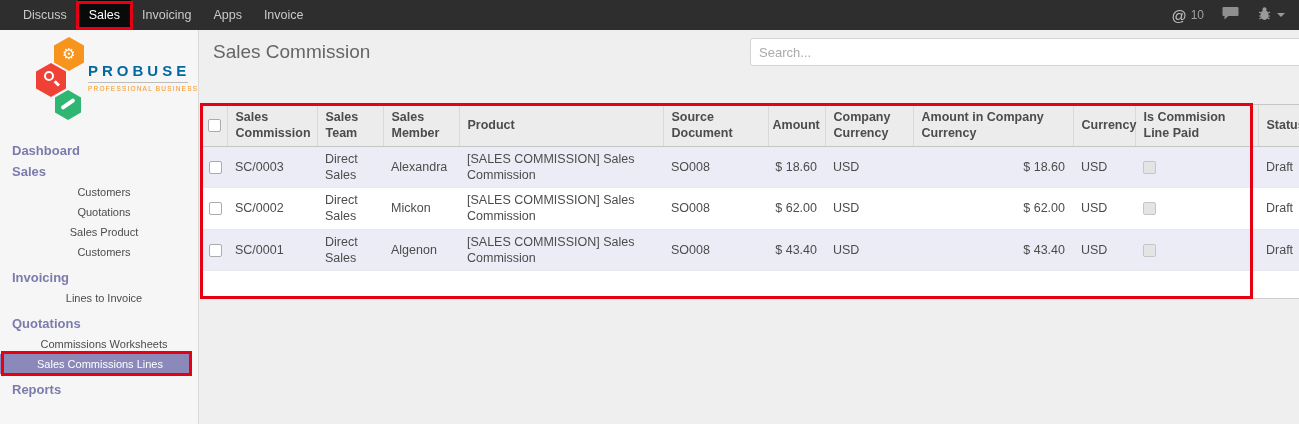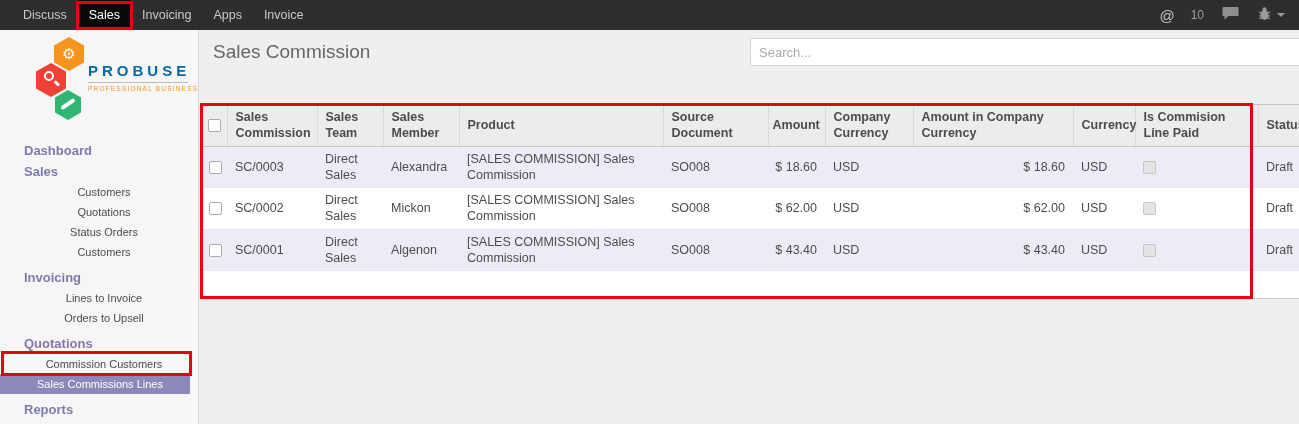--- a/index.html
+++ b/index.html
@@ -13,21 +13,21 @@
   
   .topbar { position:absolute; top:0; left:0; width:1299px; height:30px;
     background:#2e2e2e; display:flex; align-items:center; z-index:20; }
   .topbar-menus { display:flex; padding-left:12px; height:30px; }
   .menu-item { color:#c9c9c9; font-size:12.5px; line-height:30px; padding:0 11px; cursor:pointer; position:relative; }
   .menu-item.active { background:#0a0a0a; color:#fff; }
   .ann-inline { position:absolute; inset:1px -2px 0 -2px; border:3px solid #e60012; pointer-events:none; }
   .topbar-right { margin-left:auto; display:flex; align-items:center; padding-right:14px; }
   .tb-group { display:flex; align-items:center; margin-left:18px; color:#bdbdbd; }
   .at-glyph { font-size:15px; color:#c2c2c2; }
-  .mention-count { font-size:12px; color:#9f9f9f; margin-left:16px; }
+  .mention-count { font-size:12px; color:#9f9f9f; margin-left:4px; }
   .caret-down { width:0; height:0; border-left:4px solid transparent; border-right:4px solid transparent;
     border-top:4px solid #9a9a9a; display:inline-block; margin-left:5px; }
   .avatar { width:20px; height:20px; border-radius:50%; border:1px solid #6b6b6b; overflow:hidden;
     background:linear-gradient(180deg,#bfb6ae 0%,#e6d2bc 30%,#e6d2bc 62%,#3c3f4a 62%,#51323a 100%); }
   .user-label { font-size:12px; color:#cfcfcf; margin-left:7px; }
 
   
   .sidebar { position:absolute; top:30px; left:0; width:199px; height:394px;
     background:#f6f6f6; border-right:1px solid #d9d9d9; z-index:10; }
   .logo { position:relative; height:92px; }
@@ -41,21 +41,21 @@
   .mini-mag::after { content:""; position:absolute; left:8px; top:9px; width:6px; height:2.5px; background:#fff;
     transform:rotate(45deg); }
   .mini-tool { position:absolute; left:5px; top:12px; width:16px; height:4px; background:#fff; border-radius:2px;
     transform:rotate(-35deg); }
   .logo-text { position:absolute; left:88px; top:32px; width:100px; }
   .logo-title { color:#0369a1; font-weight:bold; font-size:15px; letter-spacing:4px; }
   .logo-subtitle { color:#f7941e; font-size:6.5px; letter-spacing:1.2px; border-top:1px solid #bdbdbd;
     margin-top:3px; padding-top:2px; white-space:nowrap; }
 
   .side-nav { padding-top:18px; }
-  .side-heading { color:#7c7bad; font-weight:bold; font-size:13px; padding:3px 12px 3px 24px; }
+  .side-heading { color:#7c7bad; font-weight:bold; font-size:13px; padding:3px 12px 3px 12px; }
   .side-item { color:#4c4c4c; font-size:11px; padding:4px 12px 4px 22px; cursor:pointer; position:relative;text-align:center; }
   .side-item.selected { background:#8a89ba; color:#fff; margin-right:8px; }
   .side-section { margin-bottom:5px; }
 
   
   .main { position:absolute; top:30px; left:200px; width:1281px; height:394px; }
   .page-title { position:absolute; left:13px; top:11px; font-size:19px; color:#666; }
   .search-box { position:absolute; left:550px; right:12px; top:8px; height:28px; background:#fff;
     border:1px solid #d4d4d4; border-radius:3px; display:flex; align-items:center; }
   .search-input { flex:1; border:none; outline:none; background:transparent; font-size:13px;
@@ -145,31 +145,30 @@
       <div class="logo-title">PROBUSE</div>
       <div class="logo-subtitle">PROFESSIONAL BUSINESS</div>
     </div>
   </div>
   <div class="side-nav">
     <div class="side-section">
       <div class="side-heading">Dashboard</div>
       <div class="side-heading">Sales</div>
       <div class="side-item">Customers</div>
       <div class="side-item">Quotations</div>
-      <div class="side-item">Status Orders</div>
+      <div class="side-item">Sales Product</div>
       <div class="side-item">Customers</div>
     </div>
     <div class="side-section">
       <div class="side-heading">Invoicing</div>
       <div class="side-item">Lines to Invoice</div>
-      <div class="side-item">Orders to Upsell</div>
     </div>
     <div class="side-section">
       <div class="side-heading">Quotations</div>
-      <div class="side-item">Commission Customers</div>
+      <div class="side-item">Commissions Worksheets</div>
       <div class="side-item selected">Sales Commissions Lines</div>
     </div>
     <div class="side-section">
       <div class="side-heading">Reports</div>
 
     </div>
   </div>
 </div>
 
 <div class="main">

